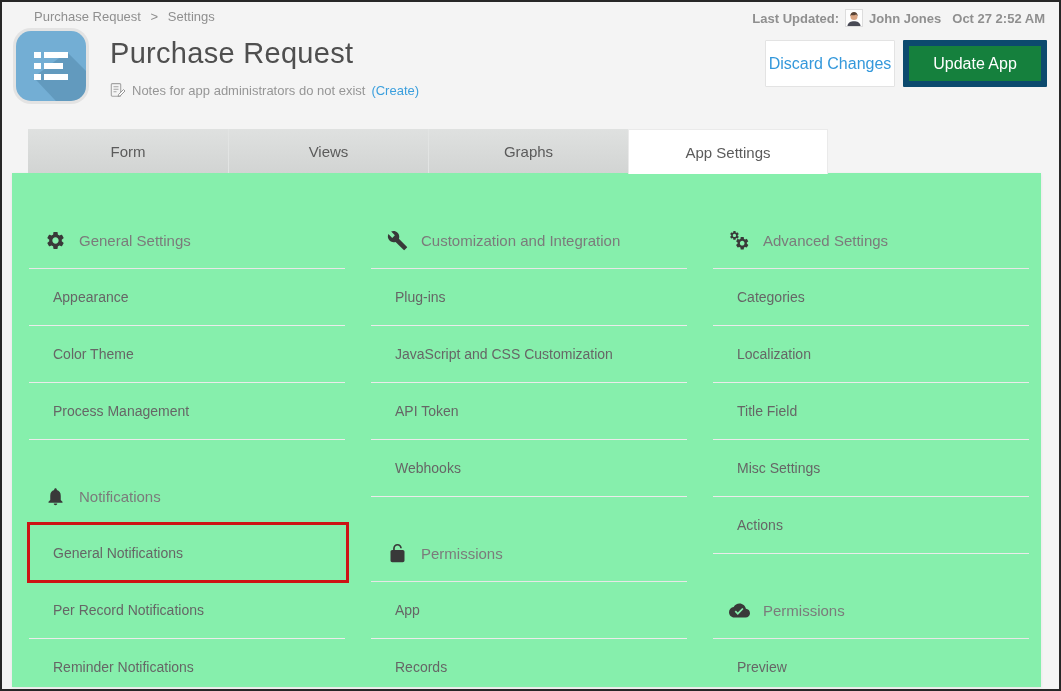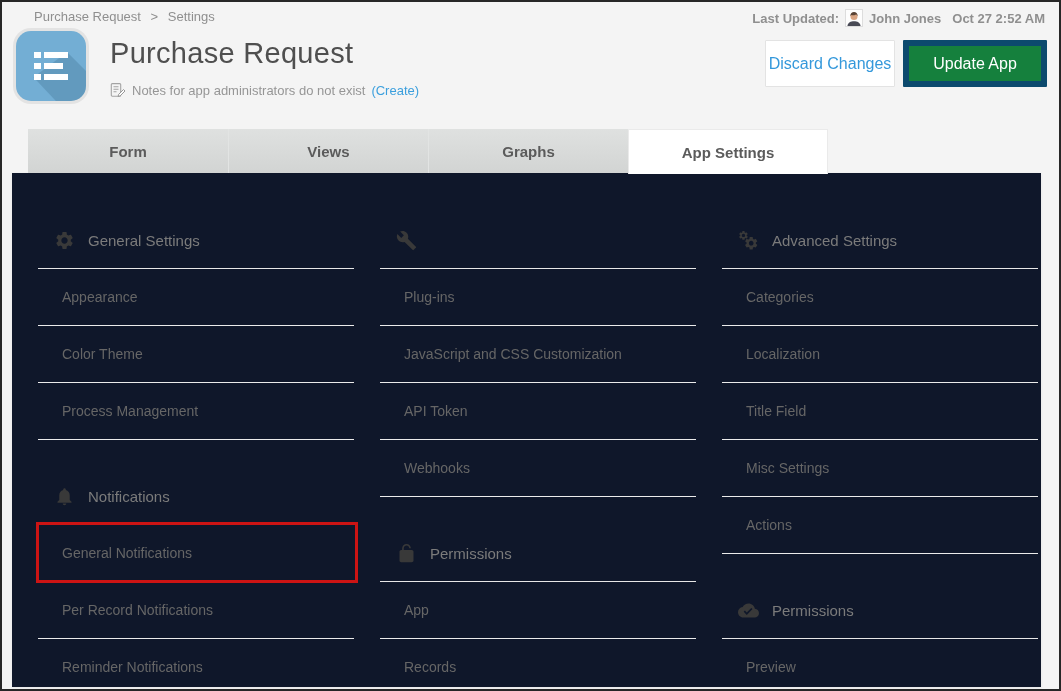--- a/index.html
+++ b/index.html
@@ -41,36 +41,36 @@
   .notes { margin-top: 12px; display: flex; align-items: center; gap: 6px; font-size: 13px; color: #969696; }
   .notes svg { width: 16px; height: 16px; }
   .notes a { color: #3b9fdd; text-decoration: none; cursor: pointer; }
   .header-buttons { display: flex; gap: 8px; margin-top: 10px; flex: none; }
   .btn {
     height: 47px; font-size: 16px; font-family: inherit; cursor: pointer; border-radius: 1px;
   }
   .btn-discard { width: 130px; background: #fff; border: 1px solid #e3e3e3; color: #3498db; }
   .btn-update  { width: 144px; background: #15803d; border: 6px solid #0c4a6e; color: #fff; }
   
-  .tabs { display: flex; margin-left: 26px; height: 44px; position: relative; z-index: 2; font-weight: bold; }
+  .tabs { display: flex; margin-left: 26px; height: 44px; position: relative; z-index: 2; }
   .tab {
     width: 200px; display: flex; align-items: center; justify-content: center;
     font-size: 15px; color: #5b5b5b; cursor: pointer;
     background: linear-gradient(#dfe1e0, #d2d4d3);
   }
   .tab + .tab { border-left: 1px solid #e2e4e3; }
   .tab.active {
     background: #fff; border: 1px solid #eaeaea; border-bottom: none;
     margin-bottom: -1px; height: 45px;
   }
   
   .panel {
-    margin: 0 18px 0 10px; height: 514px; background: #0f172a;
+    margin: 0 18px 0 10px; height: 514px; background: #86efac;
     box-shadow: 0 1px 3px rgba(0,0,0,0.07);
-    display: flex; gap: 26px; padding-left: 26px; overflow: hidden;
+    display: flex; gap: 26px; padding-left: 17px; overflow: hidden;
     position: relative; z-index: 1;
   }
   .column { width: 316px; flex: none; padding-top: 40px; }
   .section.subsequent .section-heading { margin-top: 29px; }
   .section-heading {
     height: 56px; display: flex; align-items: center; gap: 13px;
     padding-left: 16px; border-bottom: 1px solid #e7e7e7;
     font-size: 15px; color: #7b7b7b;
   }
   .section-heading .icon { width: 21px; height: 21px; display: inline-flex; flex: none; }
@@ -179,20 +179,21 @@
         </div>
       </div>
       <div class="column">
         <div class="section">
           <div class="section-heading">
             <span class="icon">
               <svg viewBox="0 0 24 24">
                 <path d="M22.7 19l-9.1-9.1c.9-2.3.4-5-1.5-6.9-2-2-5-2.4-7.4-1.3L9 6 6 9 1.6 4.7C.4 7.1.9 10.1 2.9 12.1c1.9 1.9 4.6 2.4 6.9 1.5l9.1 9.1c.4.4 1 .4 1.4 0l2.3-2.3c.5-.4.5-1.1.1-1.4z"></path>
               </svg>
             </span>
+            <span>Customization and Integration</span>
           </div>
           <div class="settings-item">Plug-ins</div>
           <div class="settings-item">JavaScript and CSS Customization</div>
           <div class="settings-item">API Token</div>
           <div class="settings-item">Webhooks</div>
         </div>
         <div class="section subsequent">
           <div class="section-heading">
             <span class="icon">
               <svg viewBox="0 0 24 24">

